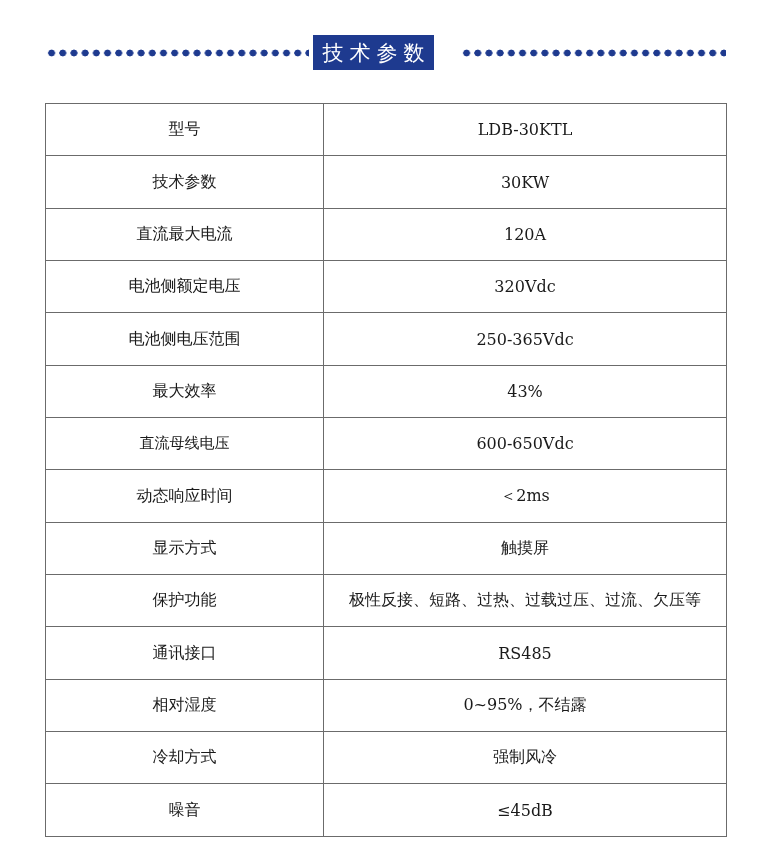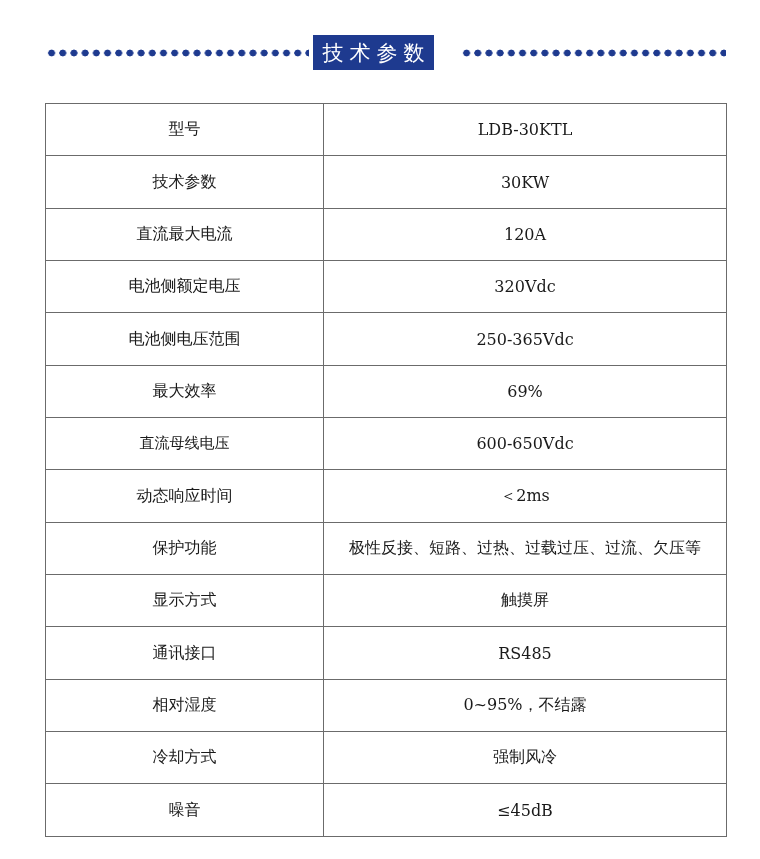--- a/index.html
+++ b/index.html
@@ -72,37 +72,37 @@
     <tr>
       <td class="label">电池侧额定电压</td>
       <td>320Vdc</td>
     </tr>
     <tr>
       <td class="label">电池侧电压范围</td>
       <td>250-365Vdc</td>
     </tr>
     <tr>
       <td class="label">最大效率</td>
-      <td>69%</td>
+      <td>43%</td>
     </tr>
     <tr>
       <td class="label big">直流母线电压</td>
       <td>600-650Vdc</td>
     </tr>
     <tr>
       <td class="label">动态响应时间</td>
       <td>＜2ms</td>
     </tr>
     <tr>
+      <td class="label">显示方式</td>
+      <td>触摸屏</td>
+    </tr>
+    <tr>
       <td class="label">保护功能</td>
       <td>极性反接、短路、过热、过载过压、过流、欠压等</td>
-    </tr>
-    <tr>
-      <td class="label">显示方式</td>
-      <td>触摸屏</td>
     </tr>
     <tr>
       <td class="label">通讯接口</td>
       <td>RS485</td>
     </tr>
     <tr>
       <td class="label">相对湿度</td>
       <td>0~95%，不结露</td>
     </tr>
     <tr>

